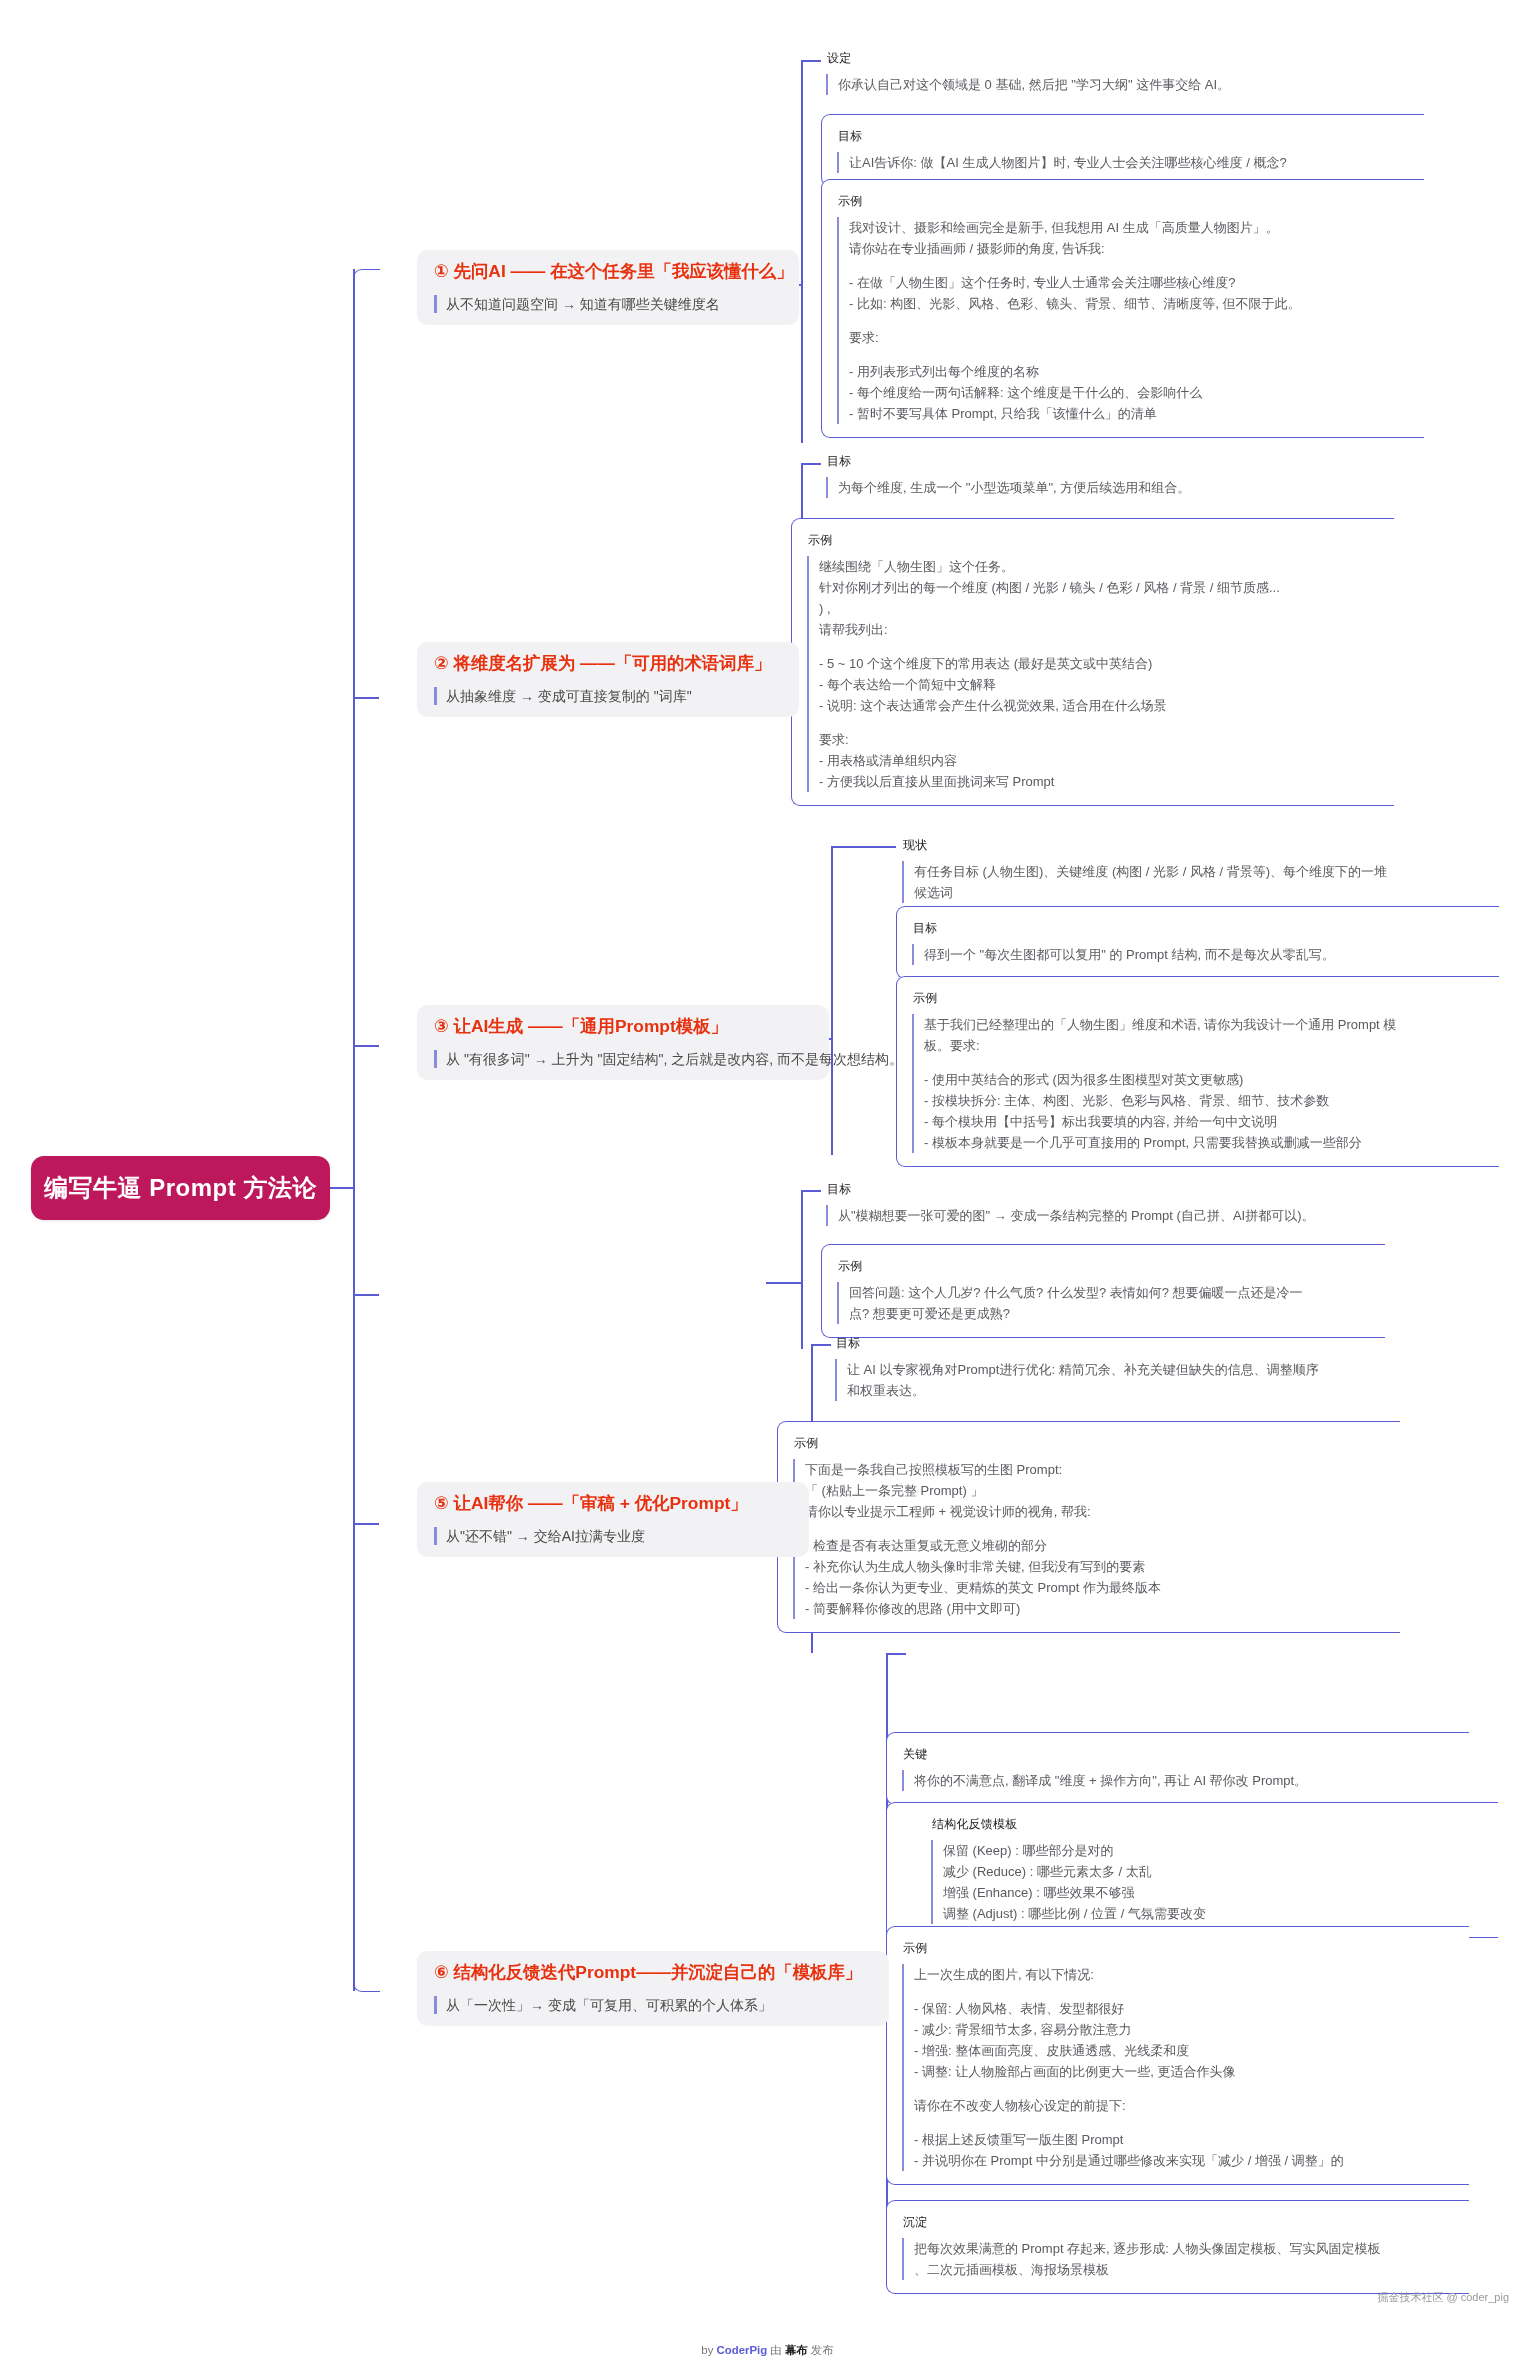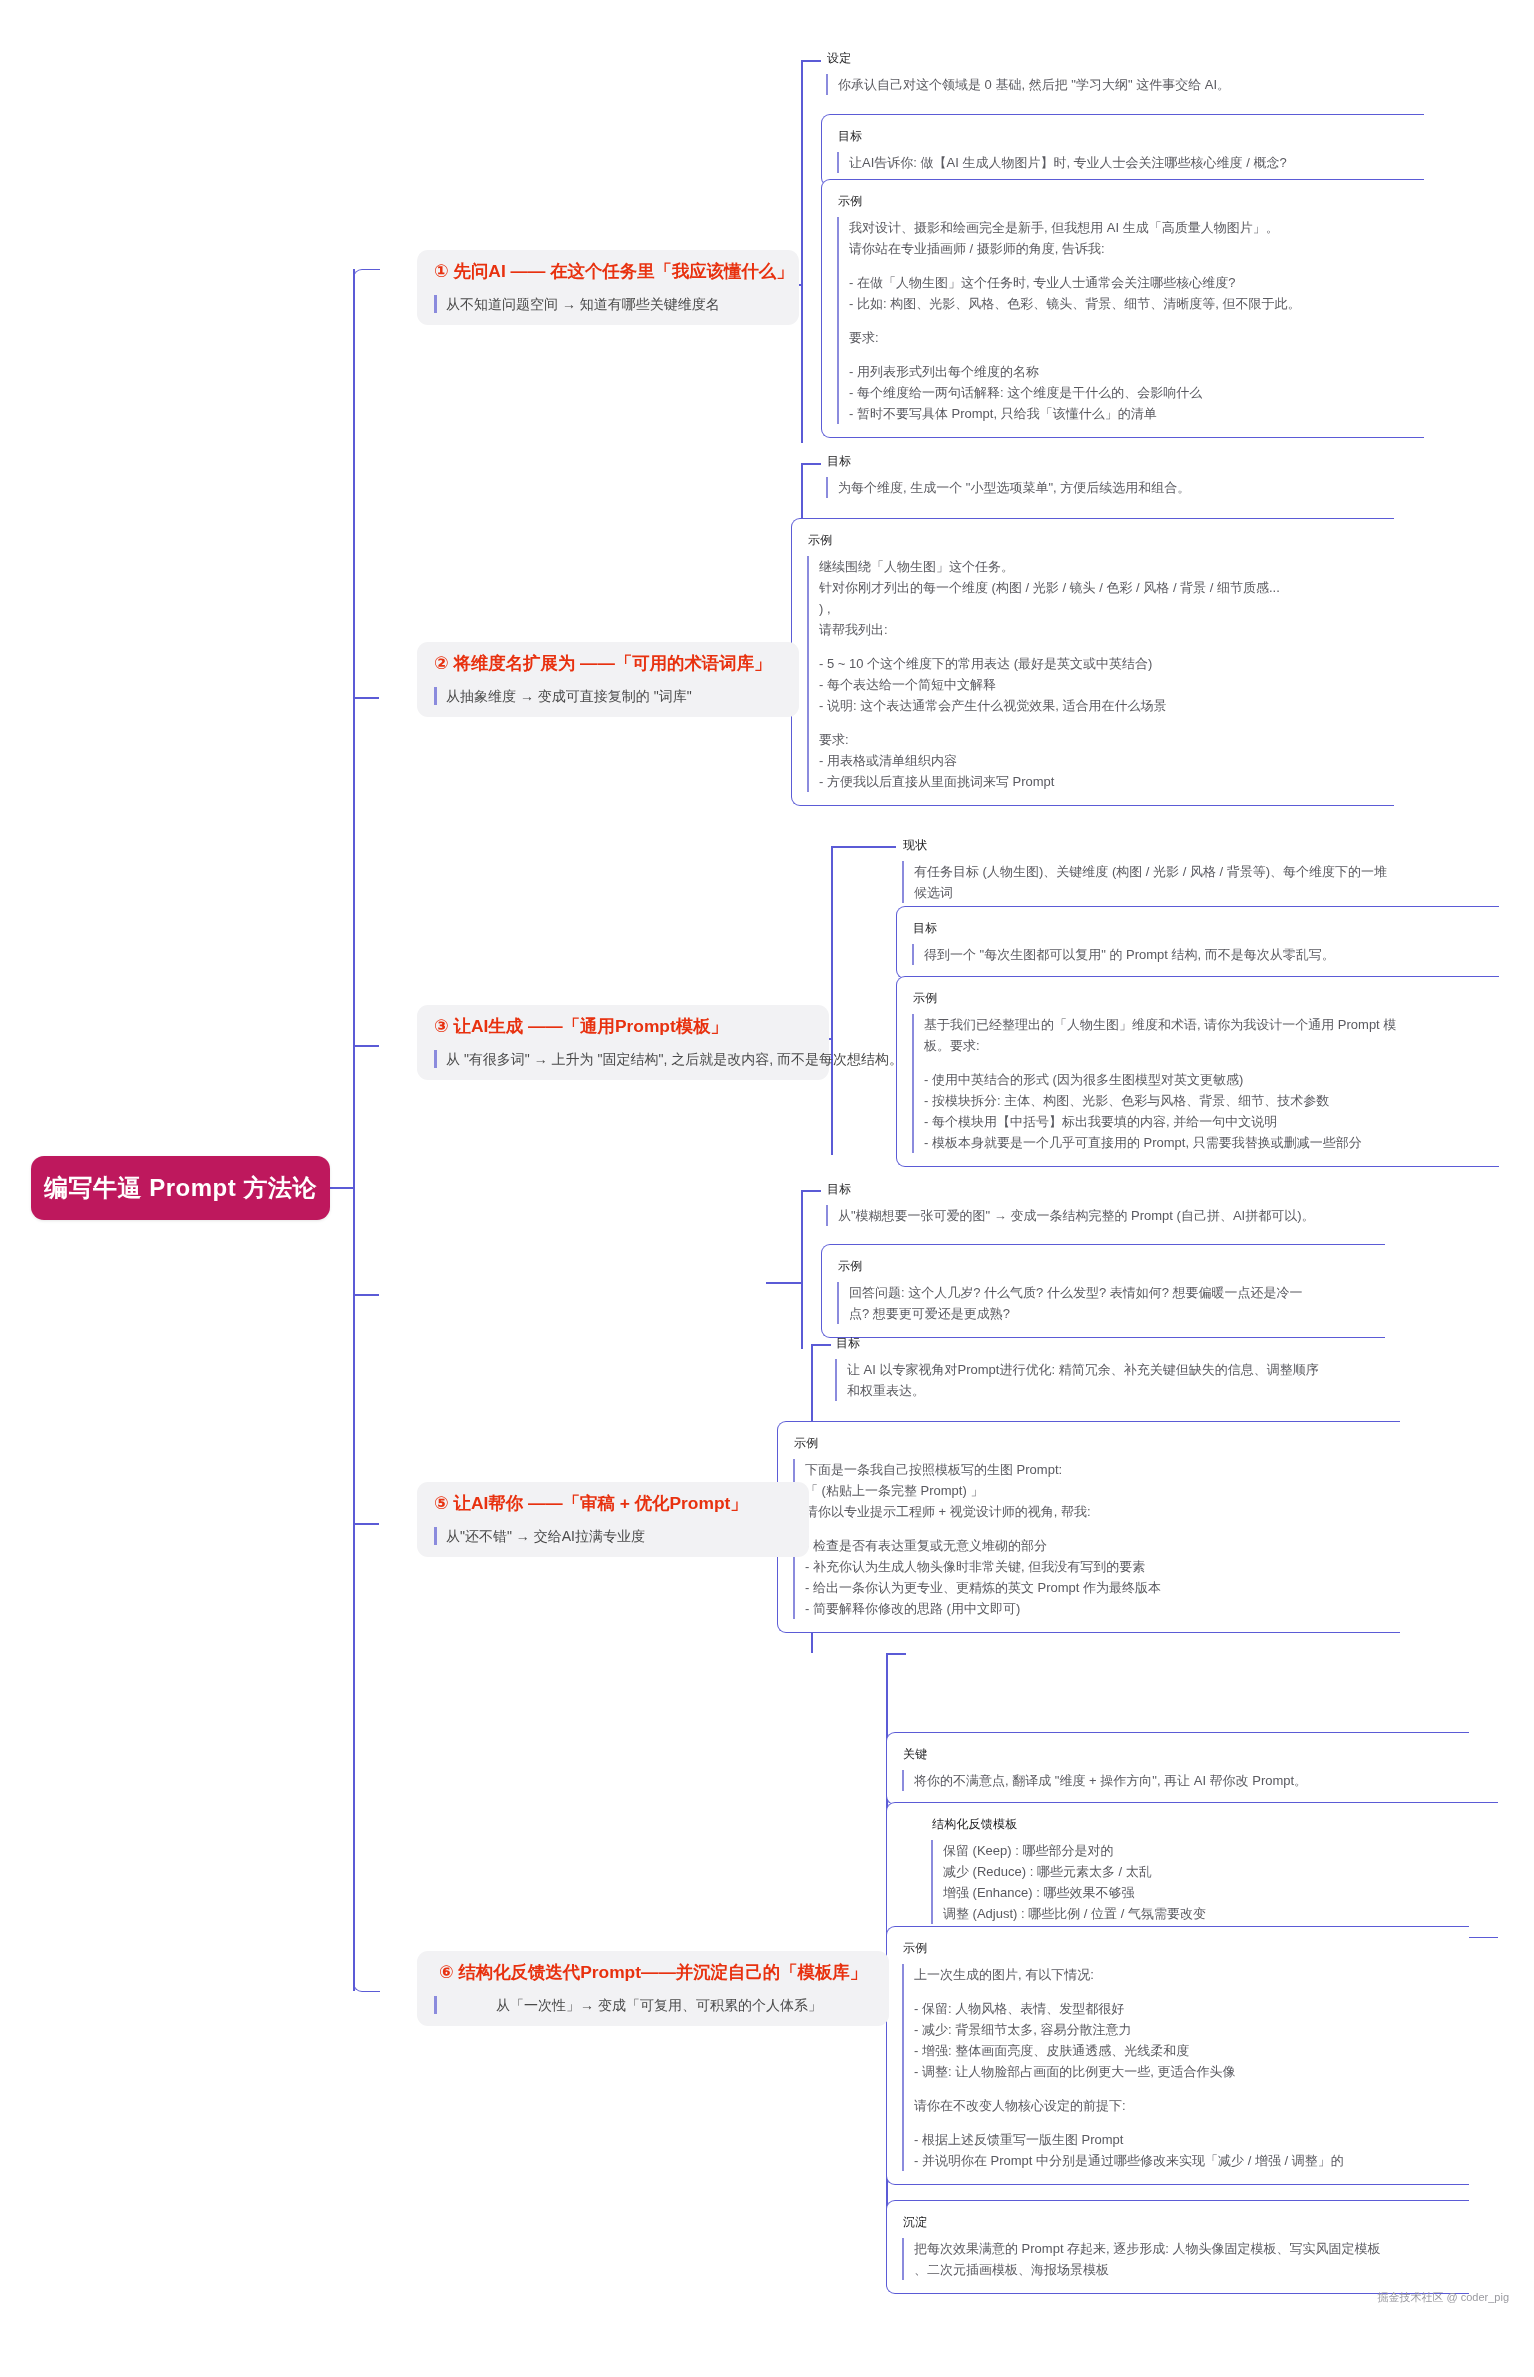--- a/index.html
+++ b/index.html
@@ -237,21 +237,21 @@
         <div>「 (粘贴上一条完整 Prompt) 」</div>
         <div>请你以专业提示工程师 + 视觉设计师的视角, 帮我:</div>
         <span class="gap"></span>
         <div>- 检查是否有表达重复或无意义堆砌的部分</div>
         <div>- 补充你认为生成人物头像时非常关键, 但我没有写到的要素</div>
         <div>- 给出一条你认为更专业、更精炼的英文 Prompt 作为最终版本</div>
         <div>- 简要解释你修改的思路 (用中文即可)</div>
       </div>
   </div>
 
-  <div class="branch" style="left:417px;top:1951px;width:438px;text-align:center;">
+  <div class="branch" style="left:417px;top:1951px;width:438px;">
     <div class="branch-title">⑥ 结构化反馈迭代Prompt——并沉淀自己的「模板库」</div>
     <div class="branch-sub">从「一次性」→ 变成「可复用、可积累的个人体系」</div>
   </div>
   <div class="stroke hline" style="left:855px;top:1985px;width:31px;"></div>
   <div class="stroke vline" style="left:886px;top:1653px;height:587px;"></div>
   <div class="stroke hline" style="left:886px;top:1653px;width:20px;"></div>
 
 
   <div class="leaf boxed" style="left:886px;top:1732px;width:567px;">
     <div class="leaf-h">关键</div>
@@ -289,15 +289,18 @@
 
   <div class="leaf boxed" style="left:886px;top:2200px;width:567px;">
     <div class="leaf-h">沉淀</div>
     <div class="leaf-body">
         <div>把每次效果满意的 Prompt 存起来, 逐步形成: 人物头像固定模板、写实风固定模板</div>
         <div>、二次元插画模板、海报场景模板</div>
       </div>
   </div>
 
   <div class="footer-right">掘金技术社区 @ coder_pig</div>
+  <div class="footer-credit">
+    <span>by </span><span class="hl">CoderPig</span><span> 由 </span><span class="hl2">幕布</span><span> 发布</span>
+  </div>
 
 </div>
 
 
 </body></html>

